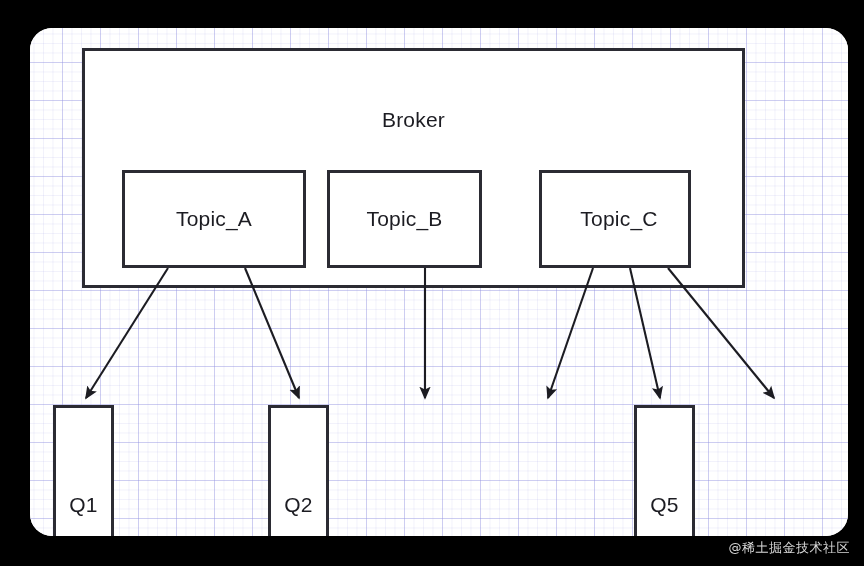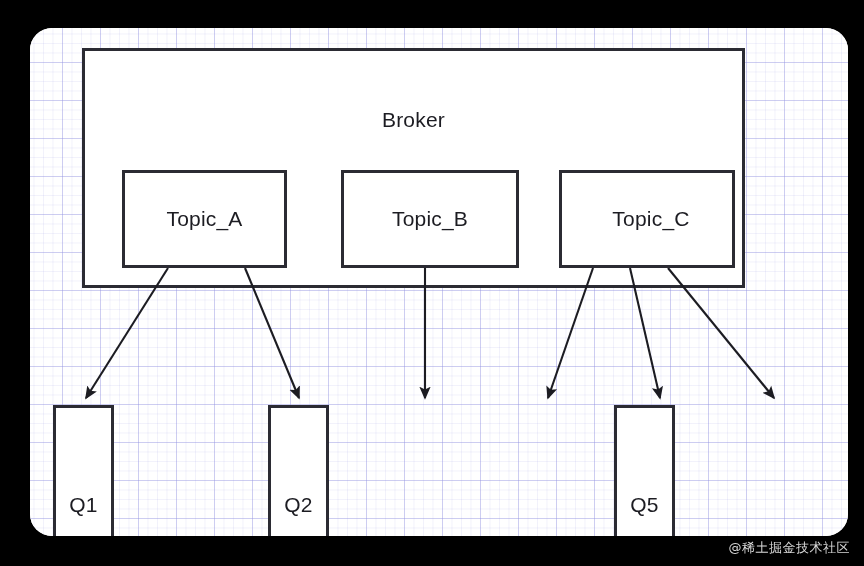--- a/index.html
+++ b/index.html
@@ -95,23 +95,23 @@
     top: 142px;
     height: 98px;
     z-index: 3;
   }
   .topic-label {
     font-size: 21px;
     color: #1c1c22;
     letter-spacing: 0.2px;
   }
 
-  #topic-a-box { left: 92px;  width: 165px; }
-  #topic-b-box { left: 311px; width: 178px; }
-  #topic-c-box { left: 529px; width: 176px; padding-left: 8px; }
+  #topic-a-box { left: 92px;  width: 184px; }
+  #topic-b-box { left: 297px; width: 155px; }
+  #topic-c-box { left: 509px; width: 152px; padding-left: 8px; }
 
   .queue-box {
     top: 377px;
     width: 61px;
     height: 160px;
     align-items: flex-end;
     justify-content: center;
     border-bottom: none;
     z-index: 3;
   }
@@ -119,21 +119,21 @@
     font-size: 21px;
     color: #1c1c22;
     margin-bottom: 48px;
     letter-spacing: 0.2px;
   }
 
   #q1-box { left: 23px;  }
   #q2-box { left: 238px; }
   #q3-box { left: 365px; }
   #q4-box { left: 487px; }
-  #q5-box { left: 584px; }
+  #q5-box { left: 604px; }
   #q6-box { left: 715px; }
 
   
   #arrows {
     position: absolute;
     left: 0;
     top: 0;
     width: 818px;
     height: 508px;
     z-index: 2;

